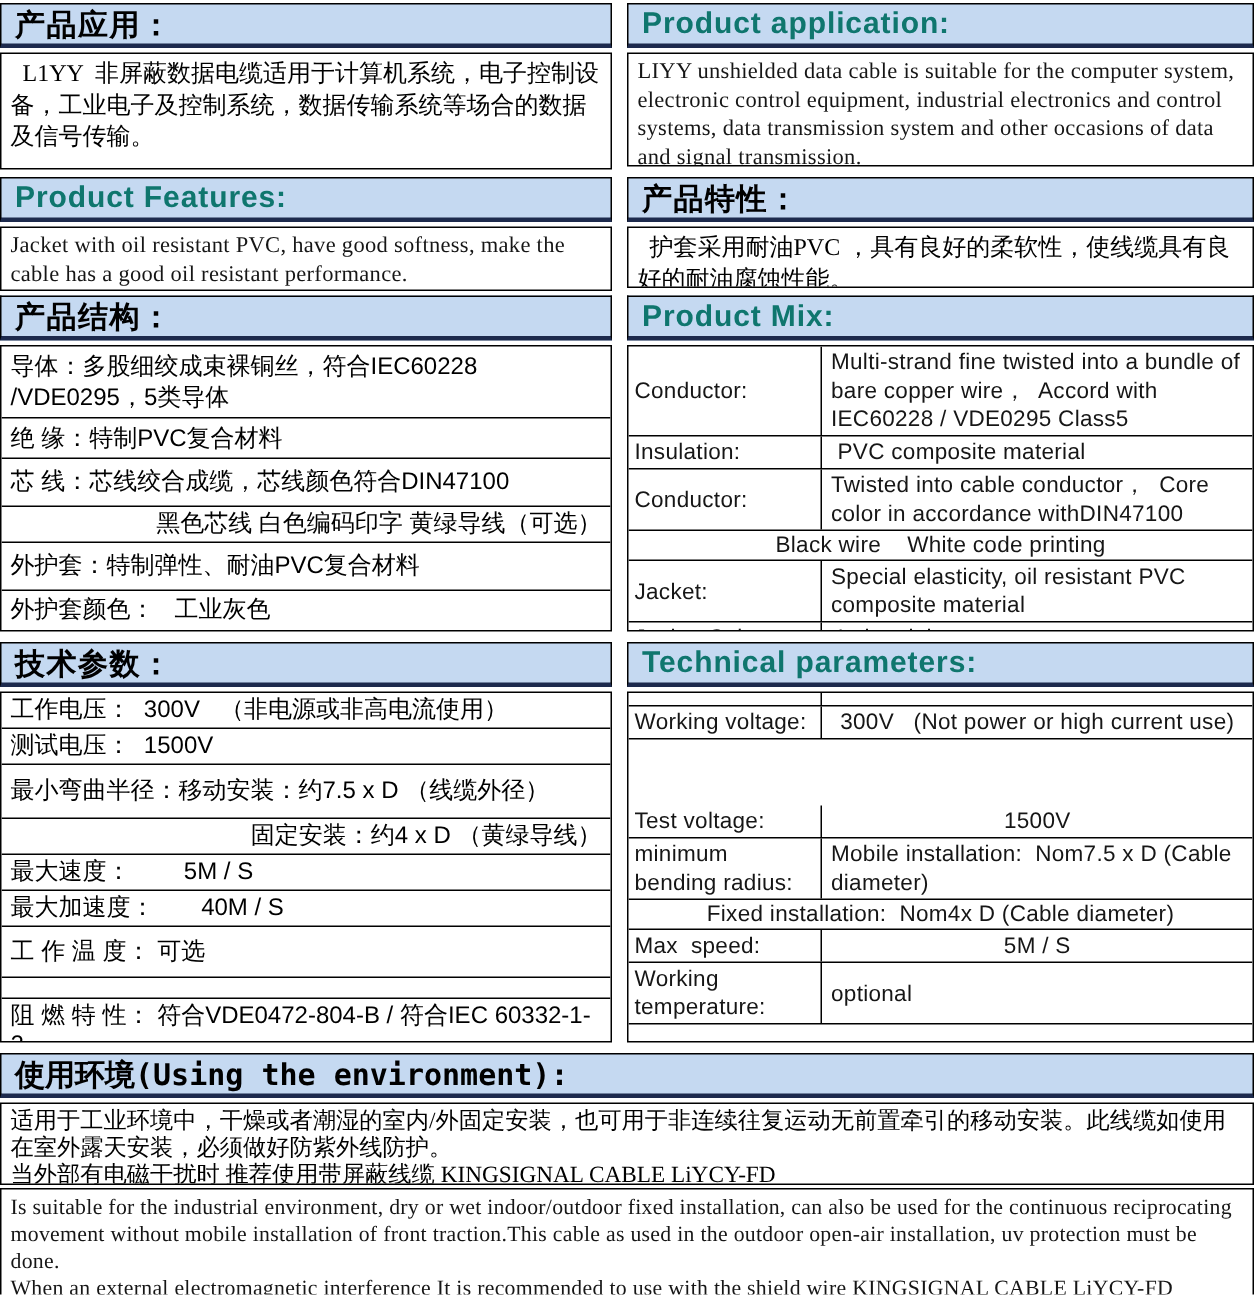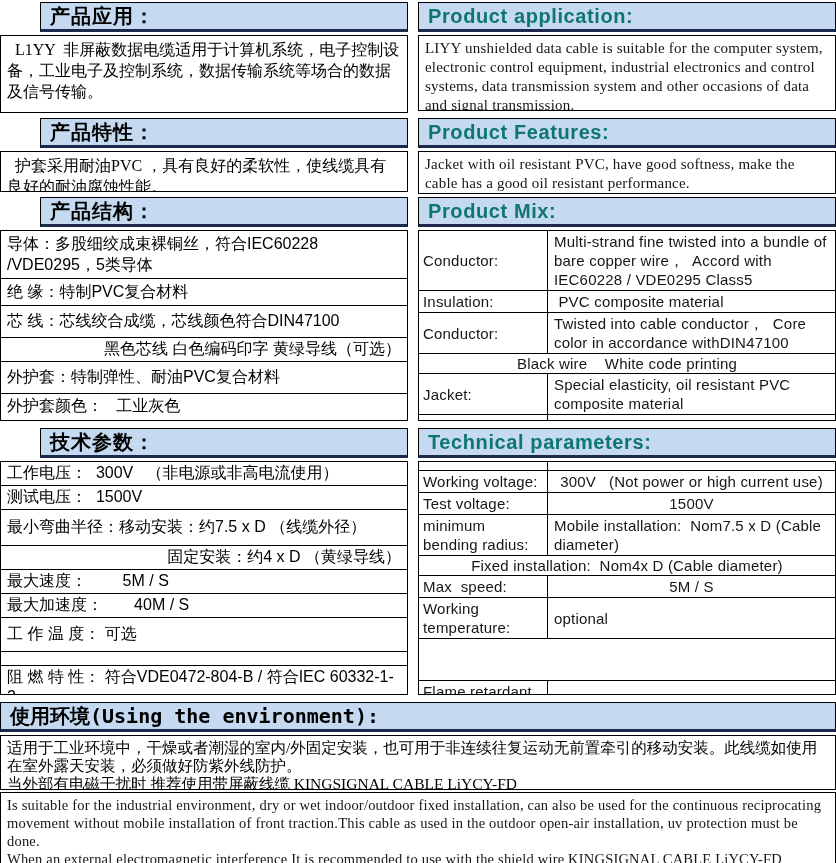--- a/index.html
+++ b/index.html
@@ -11,21 +11,21 @@
   .cols { display:grid; grid-template-columns:408px 418px; column-gap:10px; }
   .row1 { height:116px; } .row2 { height:79px; } .row3 { height:231px; } .row4 { height:272px; }
 
   
   .hdr {
     height:30px; box-sizing:border-box; background:#c5d9f1;
     border:1.5px solid #000; border-bottom:3px solid #1d2a4d;
     display:flex; align-items:center; padding:0 9px; margin-bottom:3px;
     overflow:hidden;
   }
-  .hdr-zh { font-weight:bold; font-size:20px; letter-spacing:1px;margin-left:40px; }
+  .hdr-zh { font-weight:bold; font-size:20px; letter-spacing:1px; }
   .hdr-en { font-size:20px; font-weight:700; letter-spacing:.6px; color:#0f766e; }
   .hdr-env {
     font-weight:bold; font-size:20px;
     font-family:"DejaVu Sans Mono","Liberation Mono",monospace;
   }
 
   
   .box {
     border:1.8px solid #000; box-sizing:border-box; overflow:hidden;
     padding:3px 6px; white-space:pre-wrap;font-family:Liberation Serif, serif;
@@ -65,21 +65,21 @@
   #mixEn .tr:nth-child(3){min-height:39px;} #mixEn .tr:nth-child(4){min-height:19px;}
   #mixEn .tr:nth-child(5){min-height:39px;} #mixEn .tr:nth-child(6){min-height:19px;}
   
   #techZh .r:nth-child(1){min-height:22px;} #techZh .r:nth-child(2){min-height:22px;}
   #techZh .r:nth-child(3){min-height:36px;} #techZh .r:nth-child(4){min-height:20px;}
   #techZh .r:nth-child(5){min-height:18px;} #techZh .r:nth-child(6){min-height:18px;}
   #techZh .r:nth-child(7){min-height:34px;} #techZh .r:nth-child(8){min-height:14px;}
   #techZh .r:nth-child(9){min-height:34px;}
   
   #techEn .tr:nth-child(1){min-height:9px;}  #techEn .tr:nth-child(2){min-height:20px;}
-  #techEn .tr:nth-child(3){min-height:20px;} #techEn .tr:nth-child(4){min-height:38px;}
+  #techEn .tr:nth-child(3){min-height:20px;margin-top:44px;} #techEn .tr:nth-child(4){min-height:38px;}
   #techEn .tr:nth-child(5){min-height:18px;} #techEn .tr:nth-child(6){min-height:18px;}
   #techEn .tr:nth-child(7){min-height:18px;} #techEn .tr:nth-child(8){min-height:42px;}
   #techEn .tr:nth-child(9){min-height:12px;} #techEn .tr:nth-child(10){min-height:40px;}
 
   .bodyH1 { height:78px; } .bodyH1R { height:76px; }
   .bodyH2 { height:41px; } .bodyH2R { height:43px; }
   .bodyH3 { height:191px; }
   .bodyH4 { height:234px; }
 
   .env-hdr { margin-top:2px; }
@@ -97,26 +97,26 @@
       <div class="box zh-body bodyH1">  L1YY  非屏蔽数据电缆适用于计算机系统，电子控制设备，工业电子及控制系统，数据传输系统等场合的数据及信号传输。</div>
     </div>
     <div>
       <div class="hdr hdr-en">Product application:</div>
       <div class="box en-body bodyH1R">LIYY unshielded data cable is suitable for the computer system, electronic control equipment, industrial electronics and control systems, data transmission system and other occasions of data and signal transmission.</div>
     </div>
   </div>
 
   <div class="cols row2">
     <div>
+      <div class="hdr hdr-en">Product Features:</div>
+      <div class="box en-body bodyH2R">Jacket with oil resistant PVC, have good softness, make the cable has a good oil resistant performance.</div>
+    </div>
+    <div>
       <div class="hdr hdr-zh">产品特性：</div>
       <div class="box zh-body bodyH2">  护套采用耐油PVC ，具有良好的柔软性，使线缆具有良好的耐油腐蚀性能。</div>
-    </div>
-    <div>
-      <div class="hdr hdr-en">Product Features:</div>
-      <div class="box en-body bodyH2R">Jacket with oil resistant PVC, have good softness, make the cable has a good oil resistant performance.</div>
     </div>
   </div>
 
   <div class="cols row3">
     <div>
       <div class="hdr hdr-zh">产品结构：</div>
       <div class="tbl bodyH3" id="mixZh">
         <div class="r">导体：多股细绞成束裸铜丝，符合IEC60228 /VDE0295，5类导体</div>
         <div class="r">绝 缘：特制PVC复合材料</div>
         <div class="r">芯 线：芯线绞合成缆，芯线颜色符合DIN47100</div>

